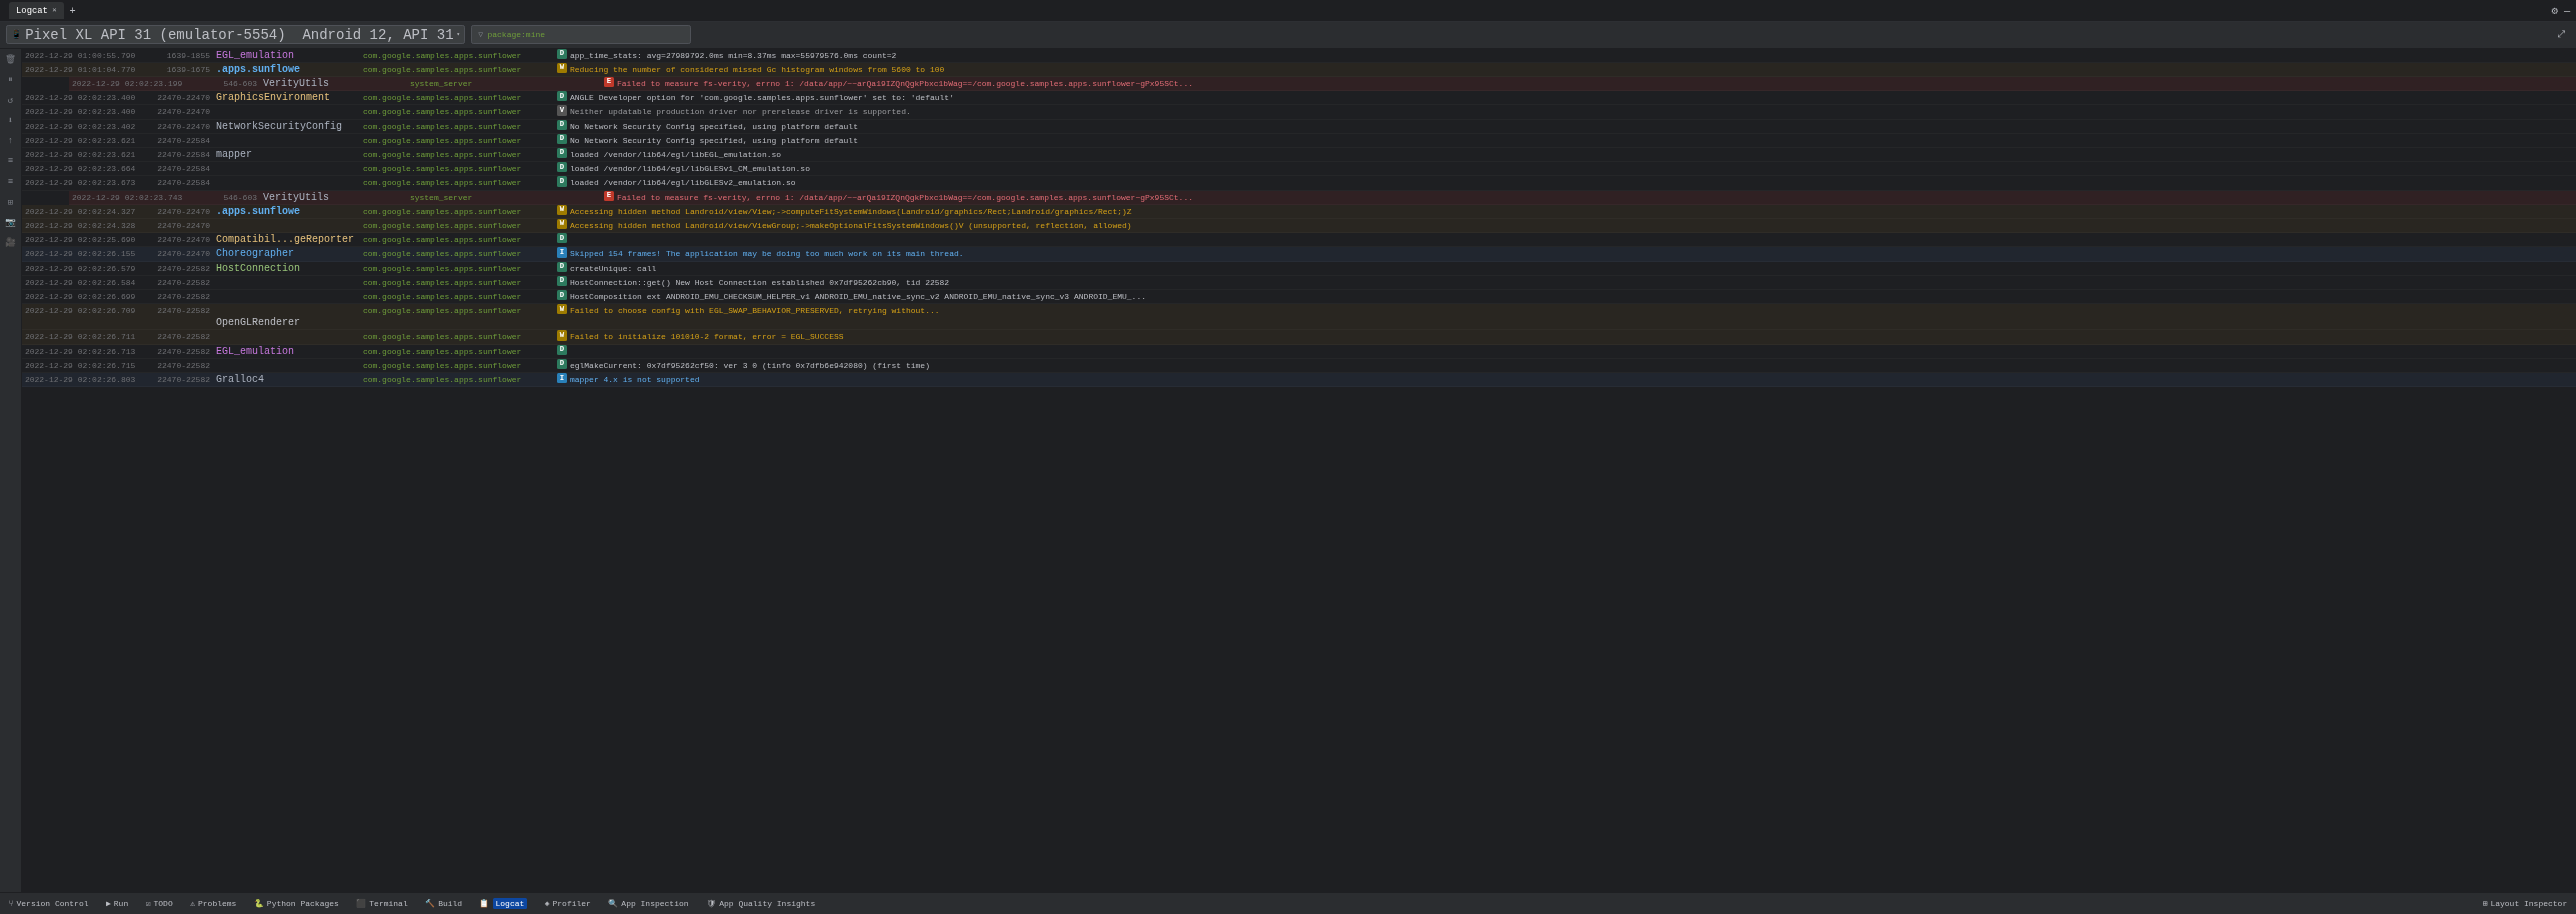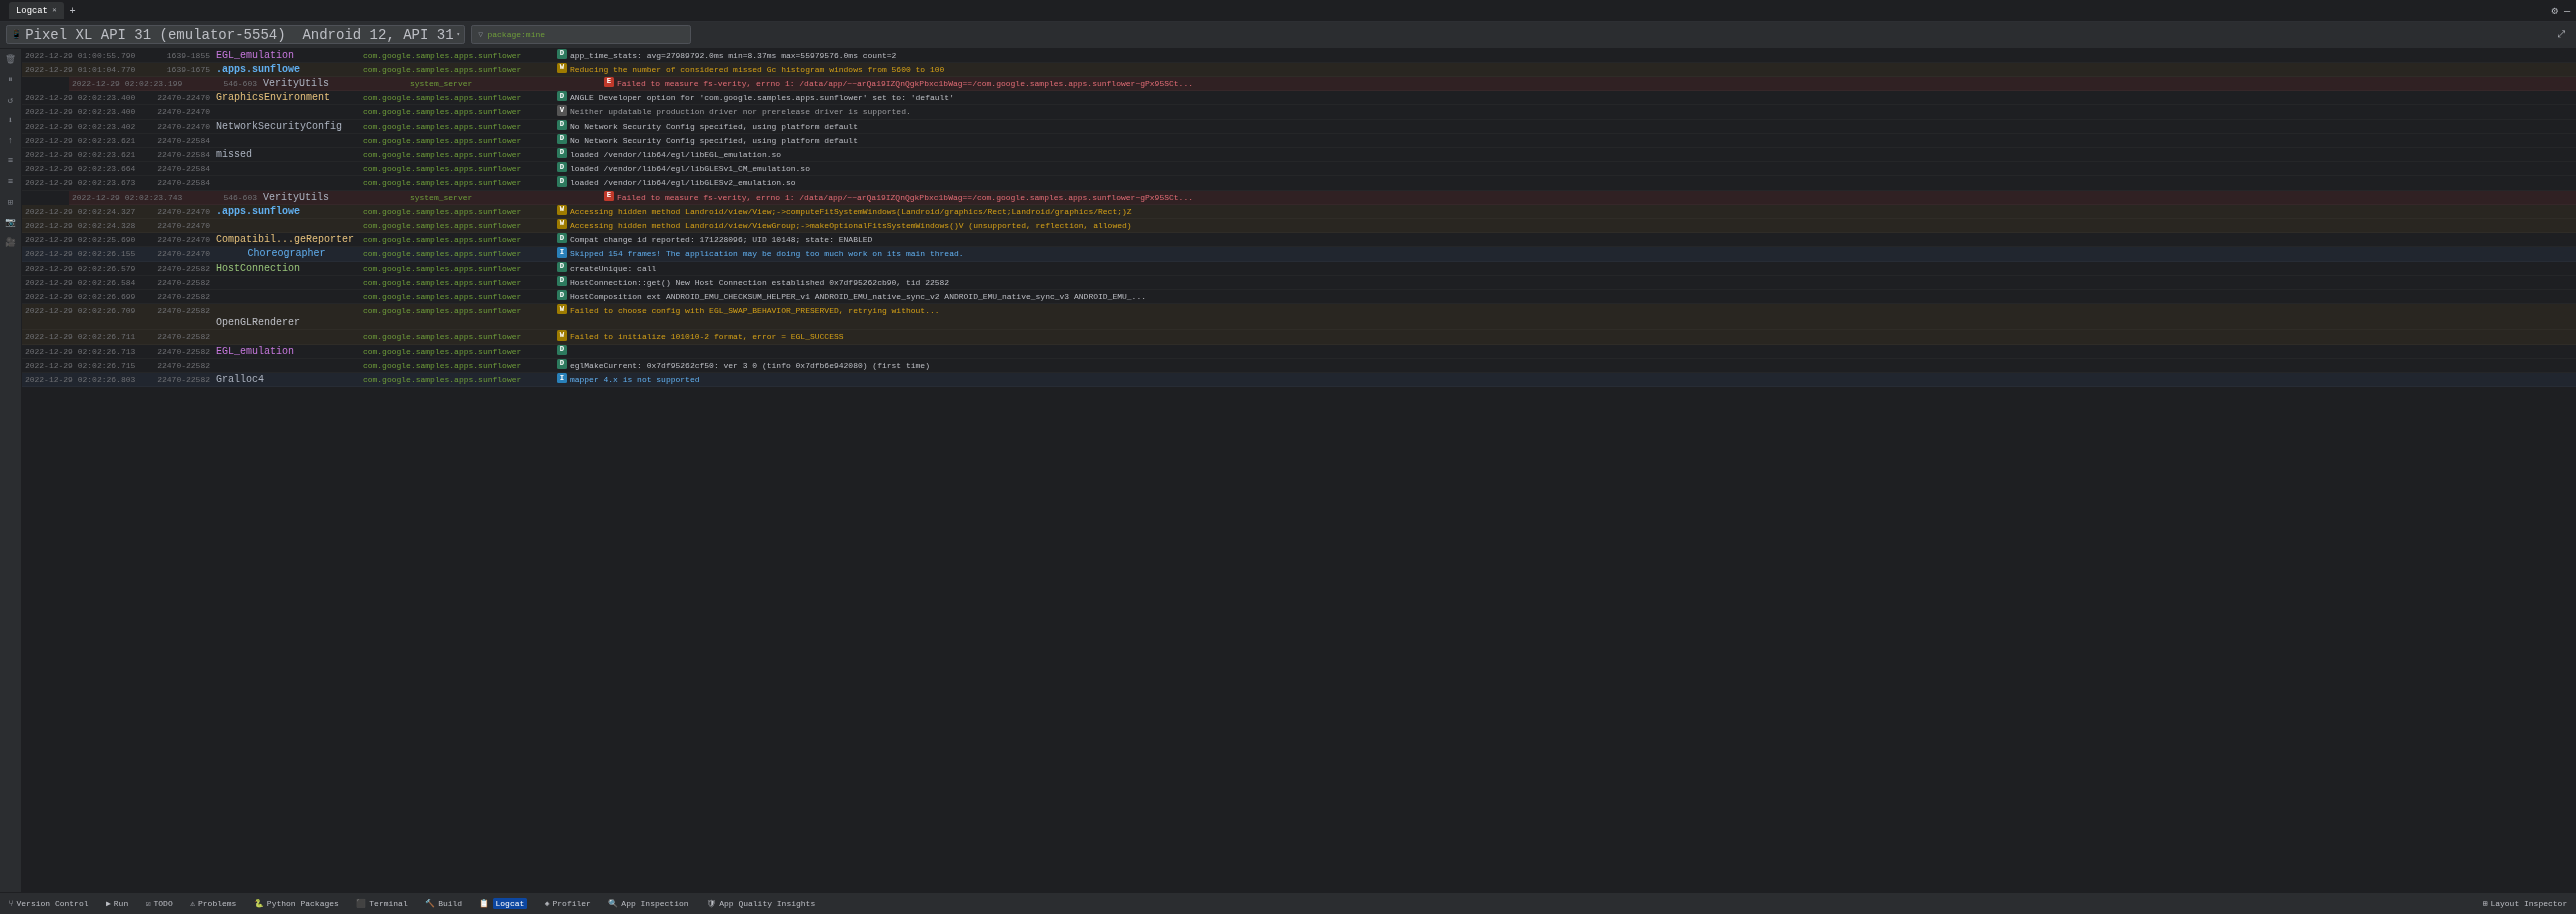--- a/index.html
+++ b/index.html
@@ -276,21 +276,21 @@
     .msg-D { color: #bcbec4; }
     .msg-W { color: #d4a017; }
     .msg-E { color: #e06c75; }
     .msg-I { color: #61afef; }
     .msg-V { color: #9a9b9e; }
 
     .tag-egl { color: #c678dd; }
     .tag-sunflowe { color: #61afef; font-weight: bold; }
     .tag-graphics { color: #e5c07b; }
     .tag-compat { color: #e5c07b; }
-    .tag-choreographer { color: #61afef; text-align: center; }
+    .tag-choreographer { color: #61afef; }
     .tag-hostconn { color: #98c379; }
     .tag-opengl { color: #bcbec4; margin-top: 12px; }
     .tag-generic { color: #abb2bf; }
 
     
     .status-bar {
       background: #2b2d30;
       height: 22px;
       display: flex;
       align-items: center;
@@ -444,21 +444,21 @@
     <span class="col-tag tag-generic"></span>
     <span class="col-pkg">com.google.samples.apps.sunflower</span>
     <span class="col-level">
       <span class="level-badge level-D">D</span>
     </span>
     <span class="col-msg msg-D">No Network Security Config specified, using platform default</span>
   </div>
       <div class="log-row debug">
     <span class="col-datetime">2022-12-29 02:02:23.621</span>
     <span class="col-pid">22470-22584</span>
-    <span class="col-tag tag-generic">missed</span>
+    <span class="col-tag tag-generic">mapper</span>
     <span class="col-pkg">com.google.samples.apps.sunflower</span>
     <span class="col-level">
       <span class="level-badge level-D">D</span>
     </span>
     <span class="col-msg msg-D">loaded /vendor/lib64/egl/libEGL_emulation.so</span>
   </div>
       <div class="log-row debug">
     <span class="col-datetime">2022-12-29 02:02:23.664</span>
     <span class="col-pid">22470-22584</span>
     <span class="col-tag tag-generic"></span>
@@ -509,21 +509,20 @@
     <span class="col-msg msg-W">Accessing hidden method Landroid/view/ViewGroup;-&gt;makeOptionalFitsSystemWindows()V (unsupported, reflection, allowed)</span>
   </div>
       <div class="log-row debug">
     <span class="col-datetime">2022-12-29 02:02:25.690</span>
     <span class="col-pid">22470-22470</span>
     <span class="col-tag tag-compat">Compatibil...geReporter</span>
     <span class="col-pkg">com.google.samples.apps.sunflower</span>
     <span class="col-level">
       <span class="level-badge level-D">D</span>
     </span>
-    <span class="col-msg msg-D">Compat change id reported: 171228096; UID 10148; state: ENABLED</span>
   </div>
       <div class="log-row info">
     <span class="col-datetime">2022-12-29 02:02:26.155</span>
     <span class="col-pid">22470-22470</span>
     <span class="col-tag tag-choreographer">Choreographer</span>
     <span class="col-pkg">com.google.samples.apps.sunflower</span>
     <span class="col-level">
       <span class="level-badge level-I">I</span>
     </span>
     <span class="col-msg msg-I">Skipped 154 frames!  The application may be doing too much work on its main thread.</span>

